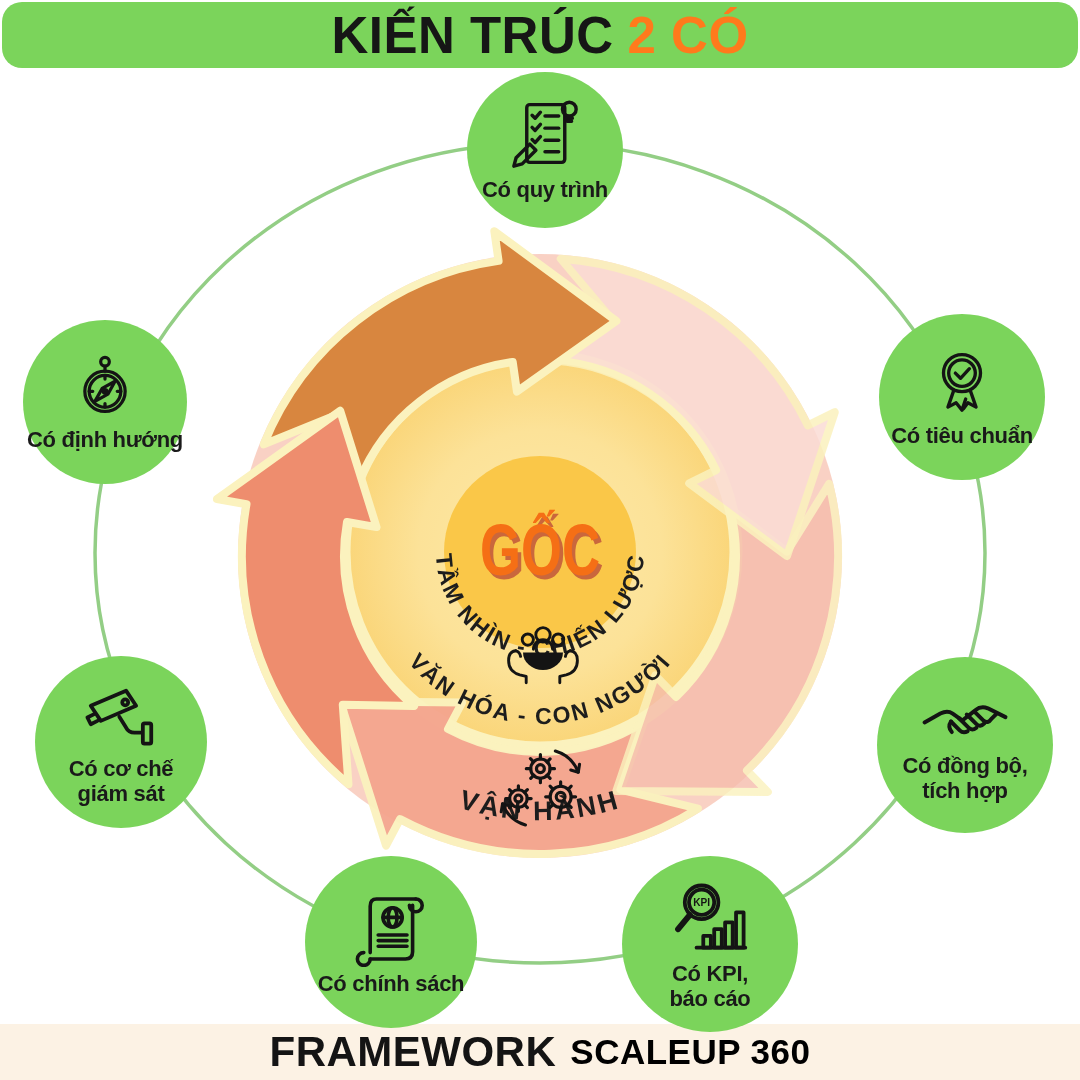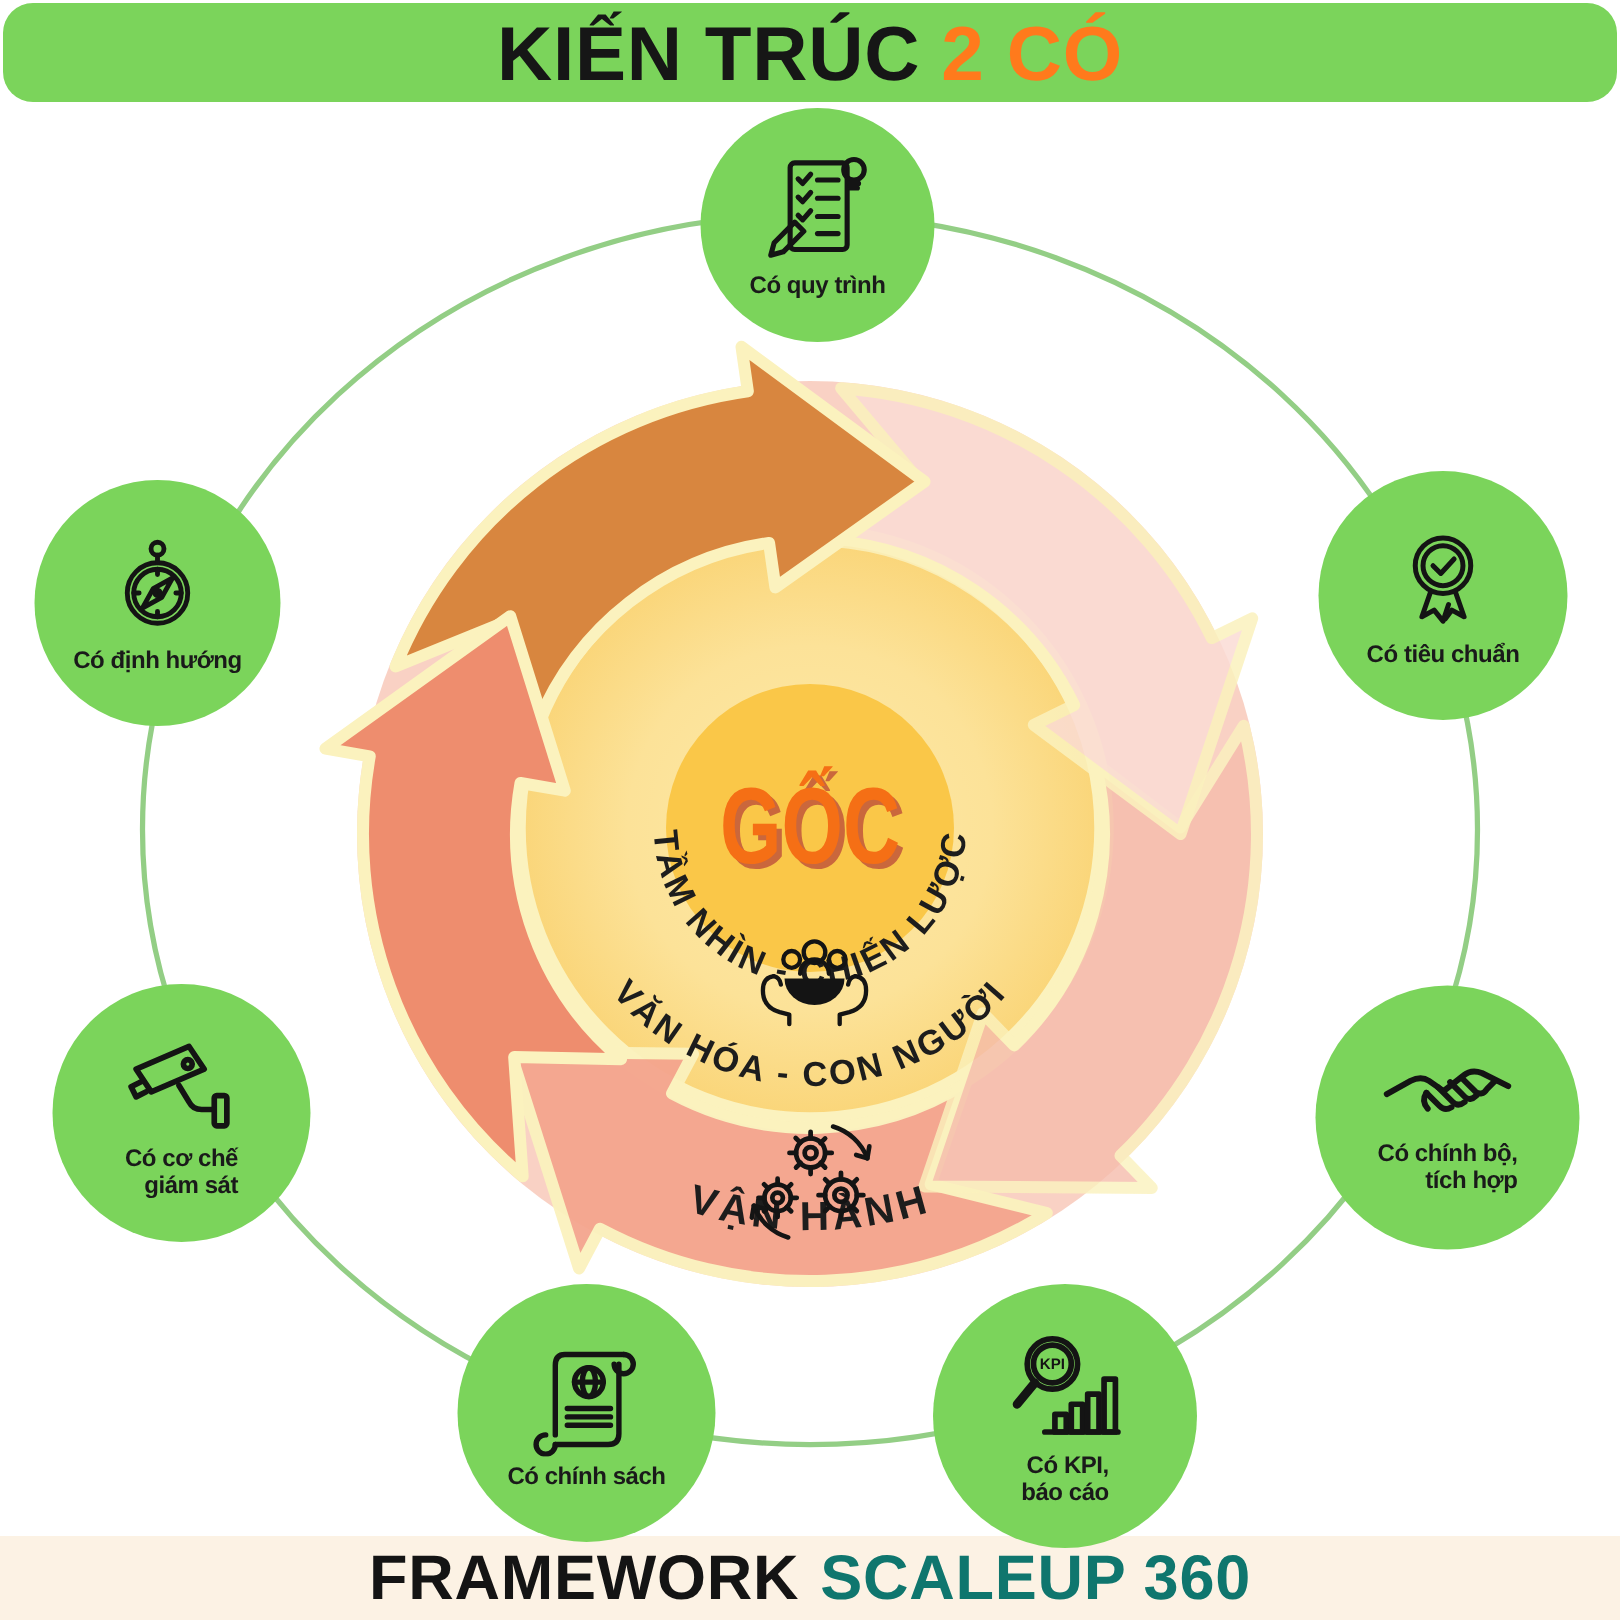--- a/index.html
+++ b/index.html
@@ -10,30 +10,30 @@
   .banner{position:absolute;left:2px;top:2px;right:2px;height:66px;background:#7BD45B;
           border-radius:20px;display:flex;align-items:center;justify-content:center;
           column-gap:14px;z-index:4;}
   .banner .t-dark{font-size:51px;font-weight:bold;color:#161616;letter-spacing:.5px;}
   .banner .t-accent{font-size:51px;font-weight:bold;color:#FF7A1C;letter-spacing:.5px;}
 
   
   .footer{position:absolute;left:0;right:0;bottom:0;height:56px;background:#FCF2E4;
           display:flex;align-items:center;justify-content:center;column-gap:14px;z-index:1;}
   .footer .t-dark{font-size:42px;font-weight:bold;color:#141414;letter-spacing:.5px;}
-  .footer .t-accent{font-size:42px;font-weight:bold;color:#0f766e;letter-spacing:.5px;}
+  .footer .t-accent{font-size:35px;font-weight:bold;color:#000000;letter-spacing:.5px;}
 
   
   .diagram{position:absolute;left:0;top:0;z-index:0;}
 
   
   .node{position:absolute;border-radius:50%;background:#7BD45B;z-index:3;
         display:flex;flex-direction:column;align-items:center;justify-content:center;row-gap:5px;}
-  .node .label{font-weight:bold;font-size:16px;line-height:1.12;color:#1A1A1A;
-               text-align:right;letter-spacing:-.3px;white-space:nowrap;}
+  .node .label{font-weight:bold;font-size:22px;line-height:1.12;color:#1A1A1A;
+               text-align:center;letter-spacing:-.3px;white-space:nowrap;}
   .icon{display:block;}
   .ic{stroke:#141414;stroke-width:4.5;fill:none;stroke-linecap:round;stroke-linejoin:round;}
   .ic-thin{stroke:#141414;stroke-width:3.6;fill:none;stroke-linecap:round;stroke-linejoin:round;}
   .kpi-t{font-family:"Liberation Sans",sans-serif;font-weight:bold;font-size:12px;fill:#141414;}
 
   
   .arc-text{font-family:"Liberation Sans",sans-serif;font-weight:bold;font-size:23px;
             fill:#1D1D1D;letter-spacing:2px;}
   .arc-op{font-size:27px;letter-spacing:3px;}
   .goc{font-family:"Liberation Sans",sans-serif;font-weight:bold;font-size:72px;}
@@ -151,21 +151,21 @@
     <svg class="icon ic" width="88" height="62" viewBox="0 0 100 70">
       <path d="M4,40 L22,30 q8,-4 14,0 l10,7"></path>
       <path d="M96,34 L76,24 q-8,-3 -14,2 l-14,11"></path>
       <path d="M34,39 l10,10 q4,4 9,1"></path>
       <path d="M43,35 l11,11 q4,4 9,0"></path>
       <path d="M52,31 l11,11 q4,4 9,-1"></path>
       <path d="M61,28 l10,10 q5,4 9,-2 l6,-6"></path>
       <path d="M34,39 q-4,6 1,12"></path>
     </svg>
     <div class="label">
-      <span>Có chính bộ,</span><br>
+      <span>Có đồng bộ,</span><br>
       <span>tích hợp</span>
     </div>
   </div>
 
   <div class="node" style="left:622px;top:856px;width:176px;height:176px;">
     <svg class="icon ic" width="84" height="80" viewBox="0 0 100 95">
       <circle cx="40" cy="30" r="20"></circle>
       <circle cx="40" cy="30" r="15"></circle>
       <text class="kpi-t" x="40" y="34" text-anchor="middle" stroke="none">KPI</text>
       <path d="M26,45 L12,62" stroke-width="7"></path>

